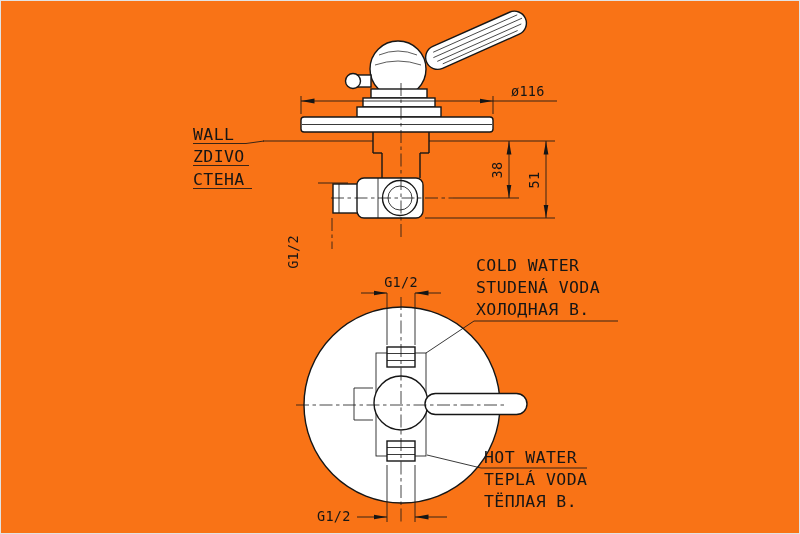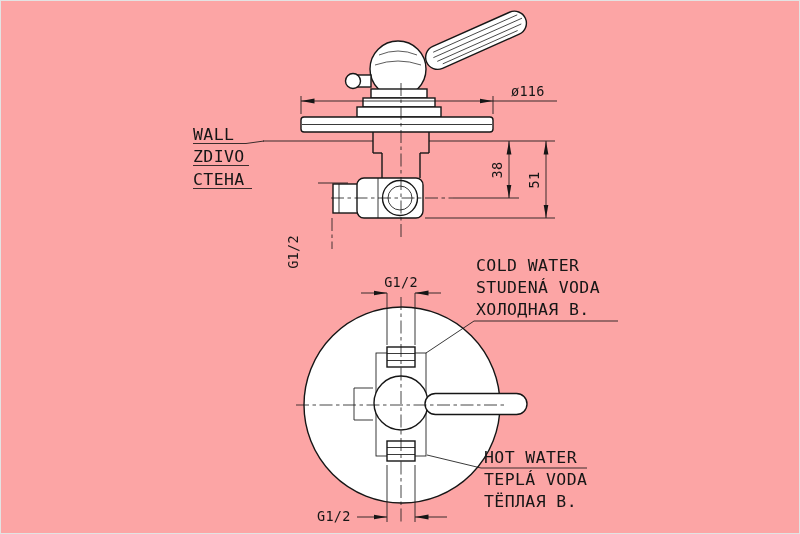--- a/index.html
+++ b/index.html
@@ -1,17 +1,17 @@
 <!DOCTYPE html>
 <html><head>
 <meta charset="utf-8">
 <style>
   html,body{margin:0;padding:0;background:#fff;}
   .canvas{
-    position:relative;width:798px;height:532px;background:#fca5a5;
+    position:relative;width:798px;height:532px;background:#f97316;
     border:1px solid #e3e3e3;overflow:hidden;
     font-family:"DejaVu Sans Mono","Liberation Mono",monospace;
   }
   svg{display:block}
   .ol{fill:#ffffff;stroke:#161616;stroke-width:1.4;}
   .ln{fill:none;stroke:#161616;stroke-width:1.4;}
   .thin{fill:none;stroke:#161616;stroke-width:0.85;}
   .hair{fill:none;stroke:#161616;stroke-width:0.7;}
   .cl{fill:none;stroke:#161616;stroke-width:0.8;stroke-dasharray:13 3.5 3.5 3.5;}
   .t{font-family:"DejaVu Sans Mono","Liberation Mono",monospace;fill:#161616;}

